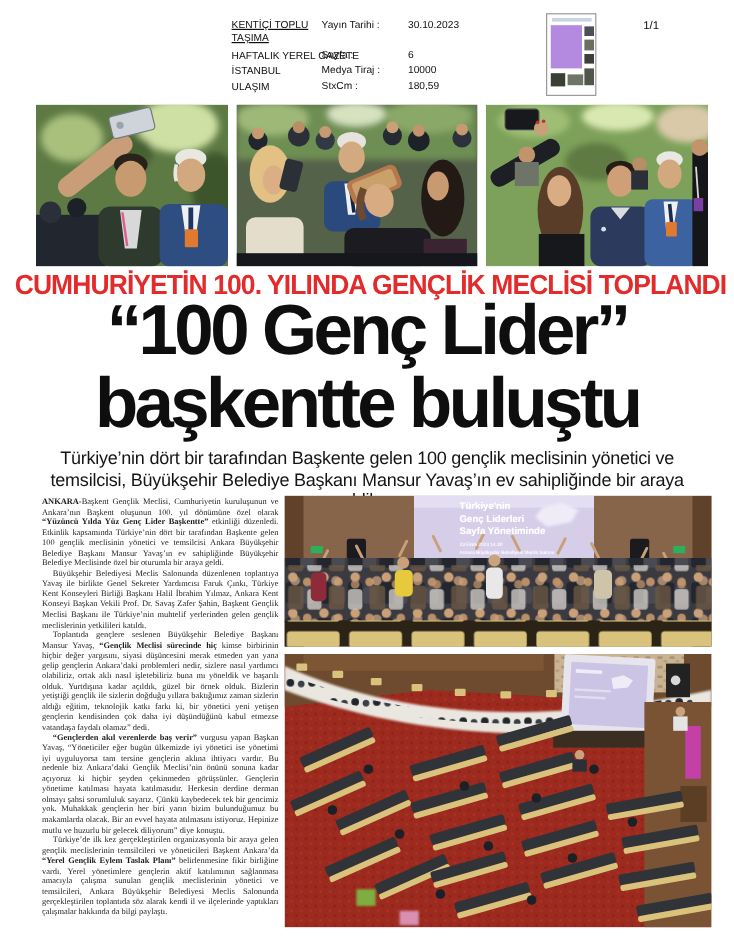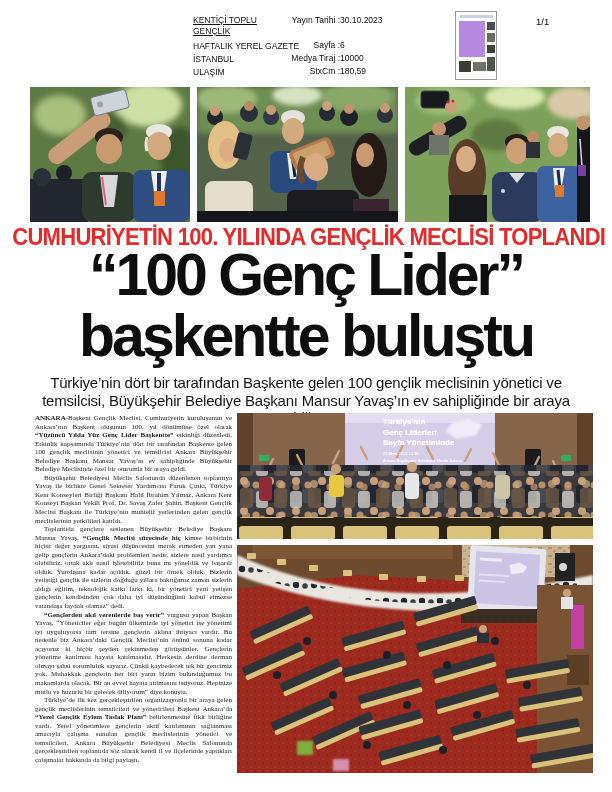--- a/index.html
+++ b/index.html
@@ -15,21 +15,21 @@
   .pub-l2{top:11px;text-decoration:underline;}
   .pub-l3{top:26px;}
   .pub-l4{top:39px;}
   .pub-l5{top:52px;}
   .metarows{position:absolute;left:268px;top:15px;width:170px;font-size:8.5px;color:#101010;}
   .metarow{position:absolute;left:0;white-space:nowrap;}
   .metarow:nth-child(1){top:0;}
   .metarow:nth-child(2){top:25px;}
   .metarow:nth-child(3){top:38px;}
   .metarow:nth-child(4){top:51px;}
-  .metarow .lbl{display:inline-block;width:72px;text-align:right;}
+  .metarow .lbl{display:inline-block;width:72px;}
   .thumb{position:absolute;left:455px;top:11px;width:42px;height:69px;background:#fdfdfd;
          border:1px solid #9a9a9a;box-sizing:border-box;}
   .thumb .t-head{position:absolute;left:4px;top:3px;width:33px;height:3px;background:#c9d4e2;}
   .thumb .t-purple{position:absolute;left:3px;top:9px;width:26px;height:36px;background:#b489e0;}
   .thumb .t-r1{position:absolute;left:31px;top:10px;width:8px;height:8px;background:#4a4f58;}
   .thumb .t-r2{position:absolute;left:31px;top:21px;width:8px;height:9px;background:#6b6f62;}
   .thumb .t-r3{position:absolute;left:31px;top:33px;width:8px;height:8px;background:#3c4038;}
   .thumb .t-b1{position:absolute;left:3px;top:49px;width:12px;height:11px;background:#3a3e35;}
   .thumb .t-b2{position:absolute;left:17px;top:50px;width:13px;height:9px;background:#6e7468;}
   .thumb .t-b3{position:absolute;left:31px;top:45px;width:8px;height:14px;background:#51564b;}
@@ -66,21 +66,21 @@
                      filter:blur(.4px);}
 </style>
 </head>
 <body>
 
 <div class="page">
 
 
   <div class="pubblock">
     <div class="pub-l1">KENTİÇİ TOPLU</div>
-    <div class="pub-l2">GENÇLİK</div>
+    <div class="pub-l2">TAŞIMA</div>
     <div class="pub-l3">HAFTALIK YEREL GAZETE</div>
     <div class="pub-l4">İSTANBUL</div>
     <div class="pub-l5">ULAŞIM</div>
   </div>
 
   <div class="metarows">
       <div class="metarow"><span class="lbl">Yayın Tarihi :</span><span>30.10.2023</span></div>
       <div class="metarow"><span class="lbl">Sayfa :</span><span>6</span></div>
       <div class="metarow"><span class="lbl">Medya Tiraj :</span><span>10000</span></div>
       <div class="metarow"><span class="lbl">StxCm :</span><span>180,59</span></div>

